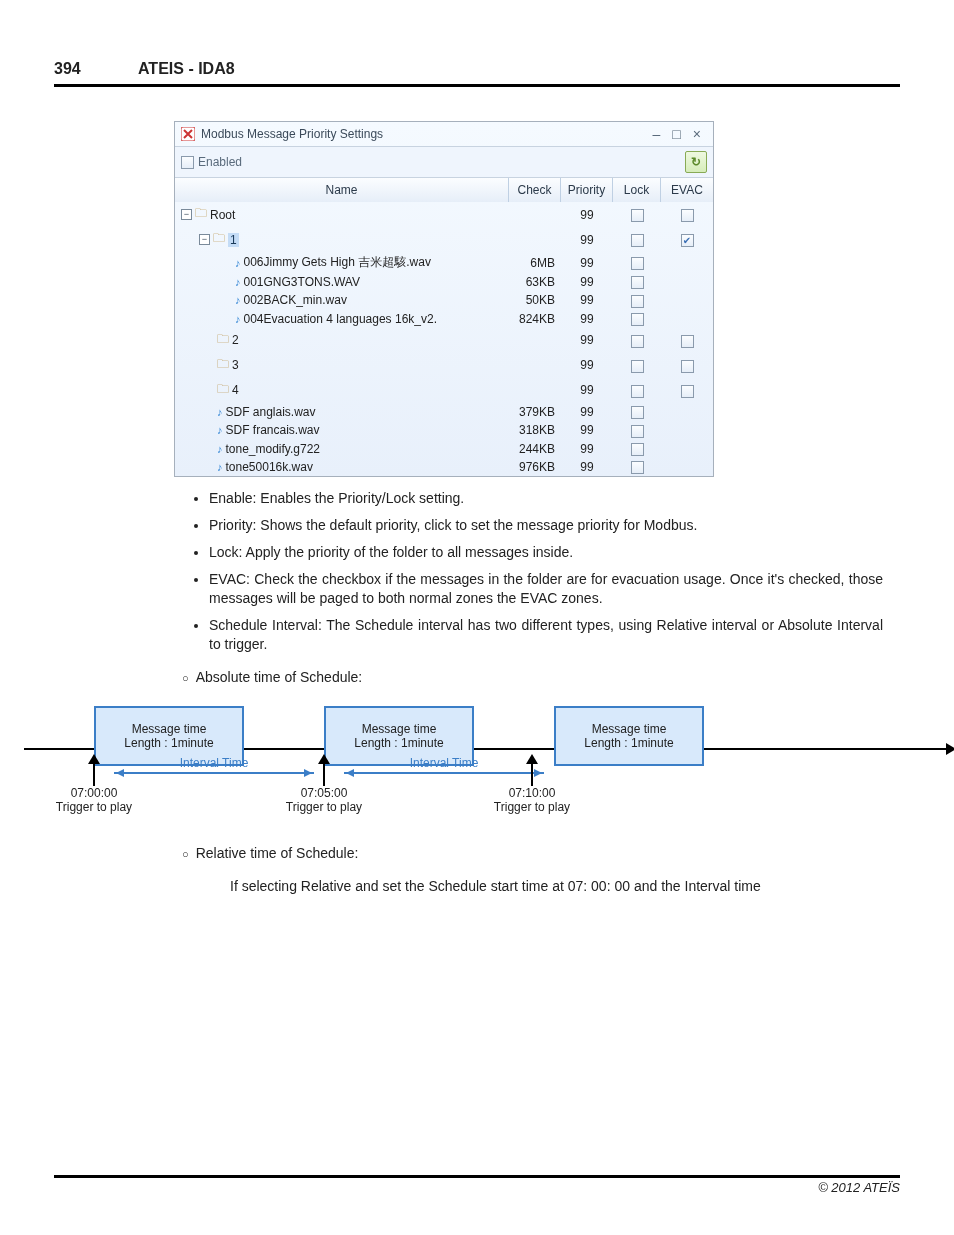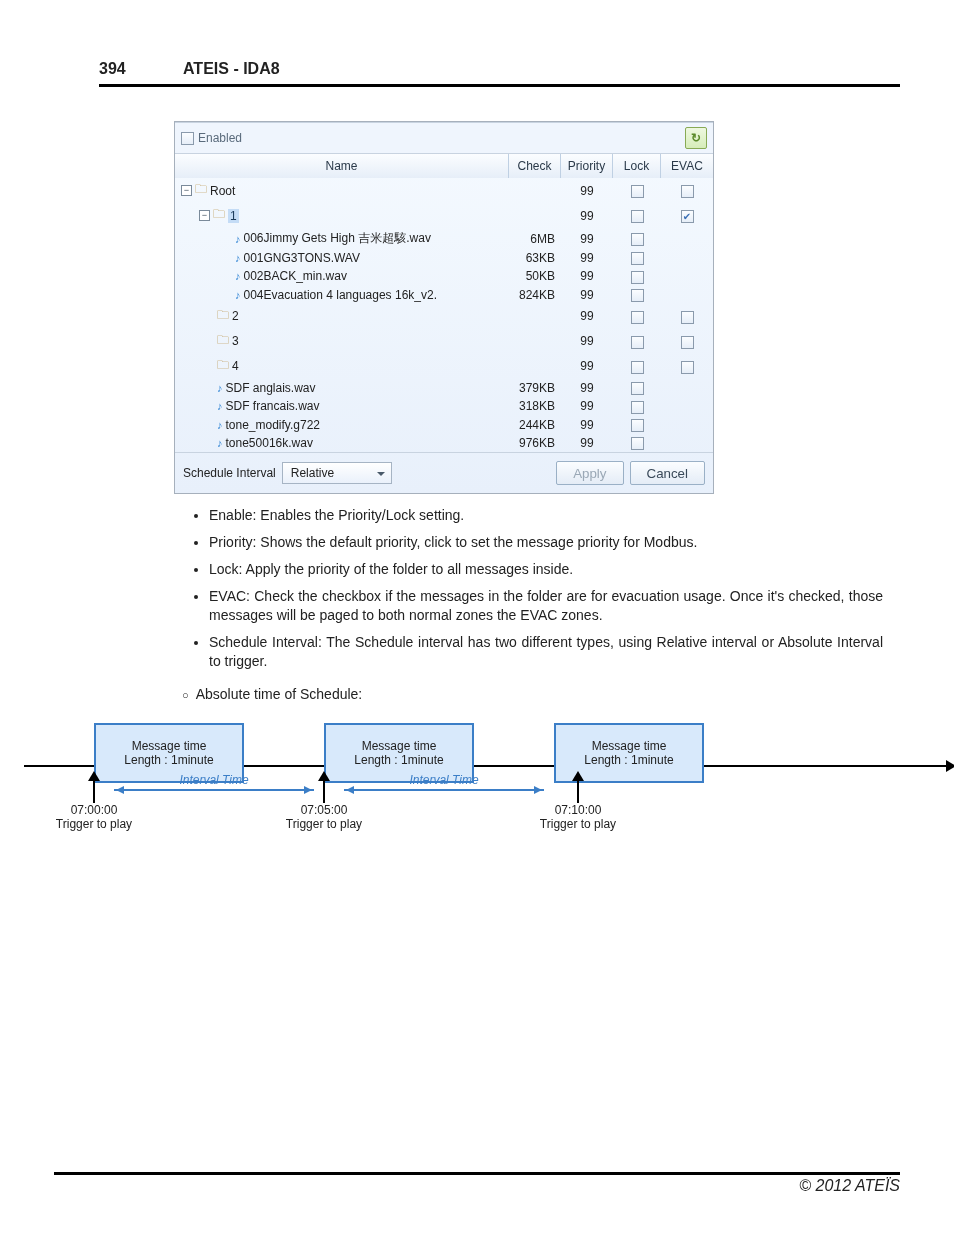--- a/index.html
+++ b/index.html
@@ -1,20 +1,20 @@
 <!DOCTYPE html>
 <html><head>
 <meta charset="utf-8">
 <style>
   :root { --accent:#3b7ec7; --panel:#eaf1fb; --panel-dark:#d8e6f7; --grid:#bfd0e3; }
   * { box-sizing:border-box; }
   body { margin:0; background:#fff; font-family:Arial,Helvetica,sans-serif; color:#222; }
   .page { width:954px; min-height:1235px; margin:0 auto; padding:60px 54px 30px 54px; position:relative; }
 
-  .header { display:flex; align-items:flex-end; gap:24px; border-bottom:3px solid #000; padding-bottom:6px;margin-left:45px; }
+  .header { display:flex; align-items:flex-end; gap:24px; border-bottom:3px solid #000; padding-bottom:6px; }
   .pagenum { font-weight:bold; font-size:16px; width:60px; }
   .title   { font-weight:bold; font-size:16px; }
 
   
   .win-wrap { margin:34px 0 12px 120px; width:540px; }
   .window { border:1px solid #a6b0bc; background:linear-gradient(#f5faff,#e8f0fb); font-size:12px; }
   .titlebar { display:flex; align-items:center; padding:4px 6px; }
   .titlebar .appicon { width:14px; height:14px; margin-right:6px; }
   .titlebar .ttl { flex:1; color:#3b4a5a; }
   .winbtn { color:#5a6b7c; padding:0 6px; font-size:14px; cursor:pointer; }
@@ -62,40 +62,52 @@
 
   
   .diagram { position:relative; height:130px; margin:14px -60px 14px -60px; }
   .axis-line { position:absolute; left:30px; right:0; top:48px; border-top:2px solid #000; }
   .axis-arrow { position:absolute; right:-2px; top:43px; border:6px solid transparent; border-left:10px solid #000; }
   .msgbox { position:absolute; border:2px solid var(--accent); background:#d8e9fb; text-align:center; padding:14px 10px; font-size:12px; top:6px; width:150px; }
   .trigpt { position:absolute; top:48px; display:flex; flex-direction:column; align-items:center; width:140px; font-size:12px; }
   .trigpt .up { border:6px solid transparent; border-bottom:10px solid #000; margin-bottom:-2px; }
   .trigpt .stem { width:2px; height:24px; background:#000; }
   .interval { position:absolute; top:58px; height:22px; color:var(--accent); font-size:12px; text-align:center; }
-  .interval .lab { position:relative; top:-2px;font-style:italic; }
+  .interval .lab { position:relative; top:-2px; }
   .interval .bar { border-top:2px solid var(--accent); position:relative; }
   .interval .bar::before, .interval .bar::after { content:""; position:absolute; top:-5px; border:4px solid transparent; }
   .interval .bar::before { left:-2px; border-right:8px solid var(--accent); }
   .interval .bar::after  { right:-2px; border-left:8px solid var(--accent); }
 
-  .footer { position:absolute; bottom:40px; left:54px; right:54px; border-top:3px solid #000; text-align:right; font-style:italic; font-size:16px; padding-top:2px; }
+  .footer { position:absolute; bottom:40px; left:54px; right:54px; border-top:3px solid #000; text-align:right; font-style:italic; font-size:13px; padding-top:2px; }
 </style>
 </head>
 <body>
 
 <div class="page">
   <div class="header">
     <div class="pagenum">394</div>
     <div class="title">ATEIS - IDA8</div>
   </div>
 
   <div class="win-wrap">
     <div class="window">
 
+      <div class="titlebar">
+        <span class="appicon">
+          <svg viewBox="0 0 14 14">
+              <rect width="14" height="14" fill="#fff" stroke="#c33" rx="2"></rect>
+              <path d="M3 3 L11 11 M11 3 L3 11" stroke="#c33" stroke-width="2"></path>
+            </svg>
+        </span>
+        <span class="ttl dim">Modbus Message Priority Settings</span>
+        <span class="winbtn">–</span>
+        <span class="winbtn">□</span>
+        <span class="winbtn">×</span>
+      </div>
 
       <div class="toolbar">
         <span class="cb"></span>
         <span style="margin-left:4px" class="dim">Enabled</span>
         <span class="spacer"></span>
         <span class="sq">↻</span>
       </div>
 
       <div class="ghead">
         <div class="col-name">Name</div>
@@ -233,29 +245,20 @@
               <span class="note-ico">♪</span>
               <span>tone50016k.wav</span>
             </div>
             <div class="tcell tsize">976KB</div>
             <div class="tcell tpri">99</div>
             <div class="tcell tlock"><span class="cb"></span></div>
             <div class="tcell tevac"></div>
           </div>
         </div>
 
-      <div class="botbar">
-        <span>Schedule Interval</span>
-        <span class="ddl">
-          <span>Relative</span>
-        </span>
-        <span style="flex:1"></span>
-        <button class="btn ghost">Apply</button>
-        <button class="btn">Cancel</button>
-      </div>
     </div>
   </div>
 
   <div class="copy">
     <ul class="bul">
       <li>Enable: Enables the Priority/Lock setting.</li>
       <li>Priority: Shows the default priority, click to set the message priority for Modbus.</li>
       <li>Lock: Apply the priority of the folder to all messages inside.</li>
       <li>EVAC: Check the checkbox if the messages in the folder are for evacuation usage. Once it's checked, those messages will be paged to both normal zones the EVAC zones.</li>
       <li>Schedule Interval: The Schedule interval has two different types, using Relative interval or Absolute Interval to trigger.</li>
@@ -287,23 +290,29 @@
         <div class="stem"></div>
         <div>07:00:00</div>
         <div>Trigger to play</div>
       </div>
     <div class="trigpt" style="left:260px">
         <div class="up"></div>
         <div class="stem"></div>
         <div>07:05:00</div>
         <div>Trigger to play</div>
       </div>
-    <div class="trigpt" style="left:514px">
+    <div class="trigpt" style="left:468px">
         <div class="up"></div>
         <div class="stem"></div>
         <div>07:10:00</div>
         <div>Trigger to play</div>
       </div>
   </div>
 
+  <div class="copy">
+    <ul class="sub">
+      <li>Relative time of Schedule:</li>
+    </ul>
+    <p class="para">If selecting Relative and set the Schedule start time at 07: 00: 00 and the Interval time</p>
+  </div>
 
   <div class="footer">© 2012 ATEÏS</div>
 </div>
 
 </body></html>

